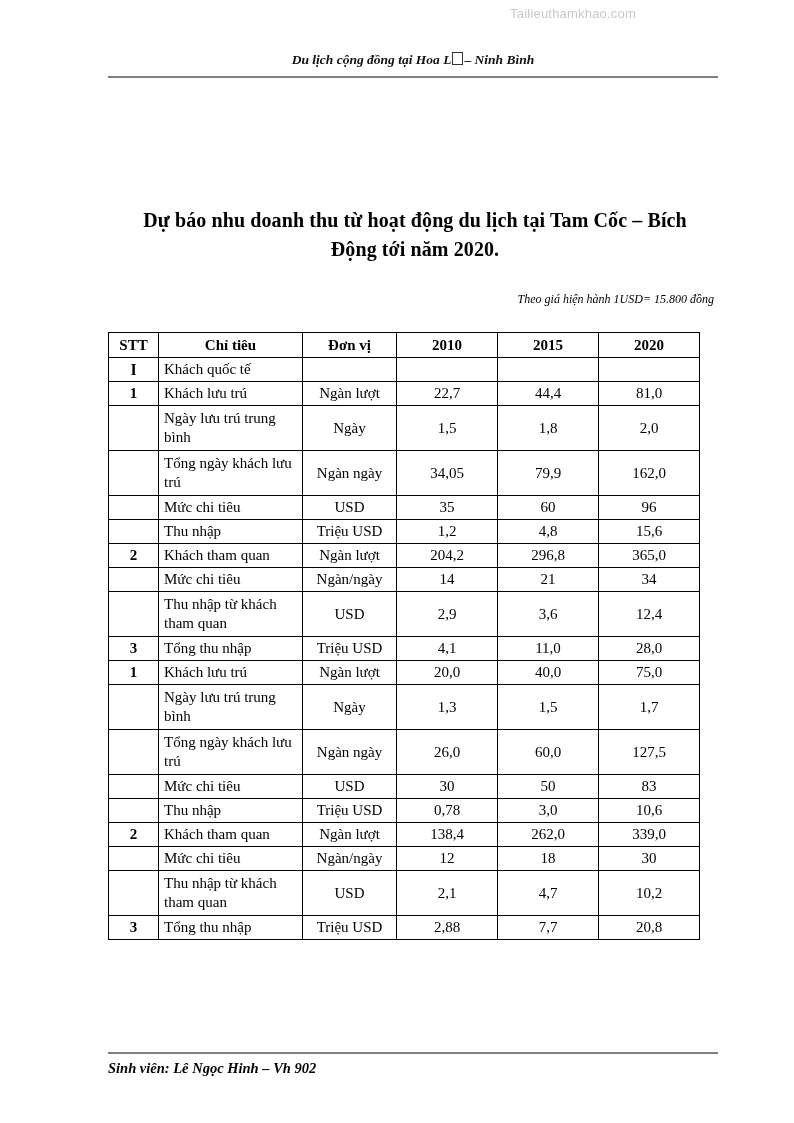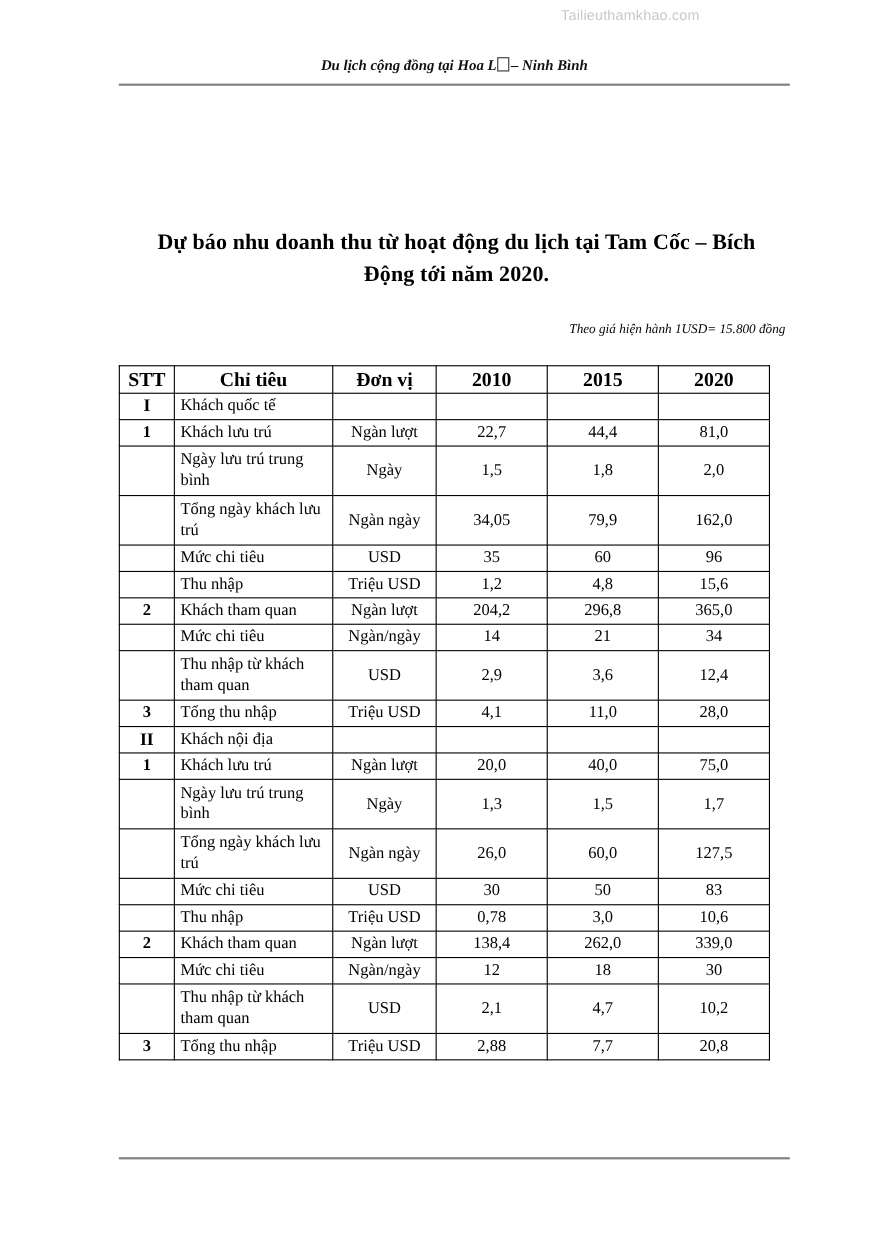--- a/index.html
+++ b/index.html
@@ -113,21 +113,21 @@
   table.data td {
     border: 1px solid #000000;
     padding: 0 5px;
     vertical-align: middle;
     line-height: 1.24;
   }
   table.data thead th {
     text-align: center;
     font-weight: bold;
     height: 24px;
-    font-size: 18px;
+    font-size: 15px;
   }
   td.stt {
     text-align: center;
     font-weight: bold;
     font-size: 15px;
   }
   td.stt.roman {
     font-size: 16px;
   }
   td.name {
@@ -270,28 +270,20 @@
           </tr>
           <tr class="r1">
             <td class="stt">3</td>
             <td class="name">Tổng thu nhập</td>
             <td class="unit">Triệu USD</td>
             <td class="val">4,1</td>
             <td class="val">11,0</td>
             <td class="val">28,0</td>
           </tr>
           <tr class="r1">
-            <td class="stt roman">II</td>
-            <td class="name">Khách nội địa</td>
-            <td class="unit"></td>
-            <td class="val"></td>
-            <td class="val"></td>
-            <td class="val"></td>
-          </tr>
-          <tr class="r1">
             <td class="stt">1</td>
             <td class="name">Khách lưu trú</td>
             <td class="unit">Ngàn lượt</td>
             <td class="val">20,0</td>
             <td class="val">40,0</td>
             <td class="val">75,0</td>
           </tr>
           <tr class="r2">
             <td class="stt"></td>
             <td class="name">Ngày lưu trú trung bình</td>
@@ -354,14 +346,15 @@
             <td class="unit">Triệu USD</td>
             <td class="val">2,88</td>
             <td class="val">7,7</td>
             <td class="val">20,8</td>
           </tr>
         </tbody>
     </table>
   </div>
 
   <div class="rule-bottom"></div>
+  <div class="footer">Sinh viên: Lê Ngọc Hinh – Vh 902</div>
 
 </div>
 
 </body></html>

